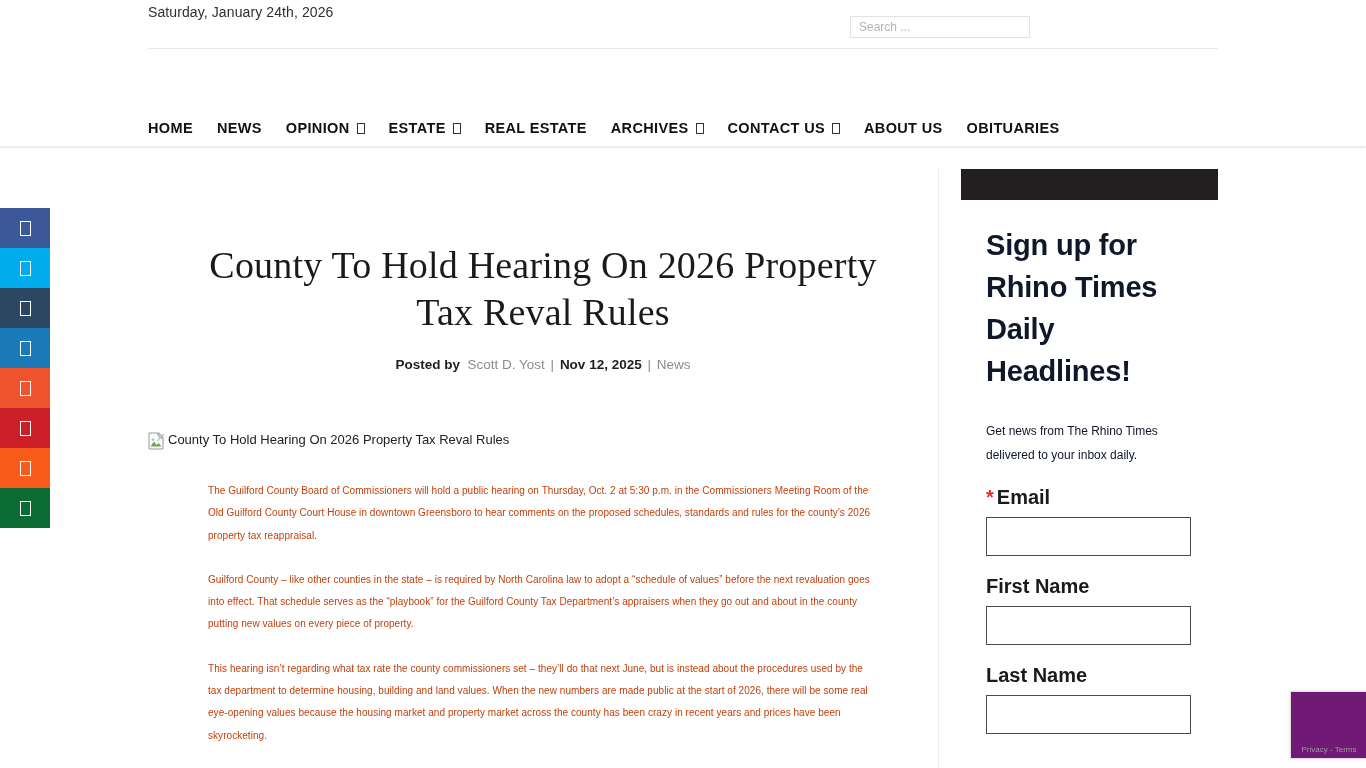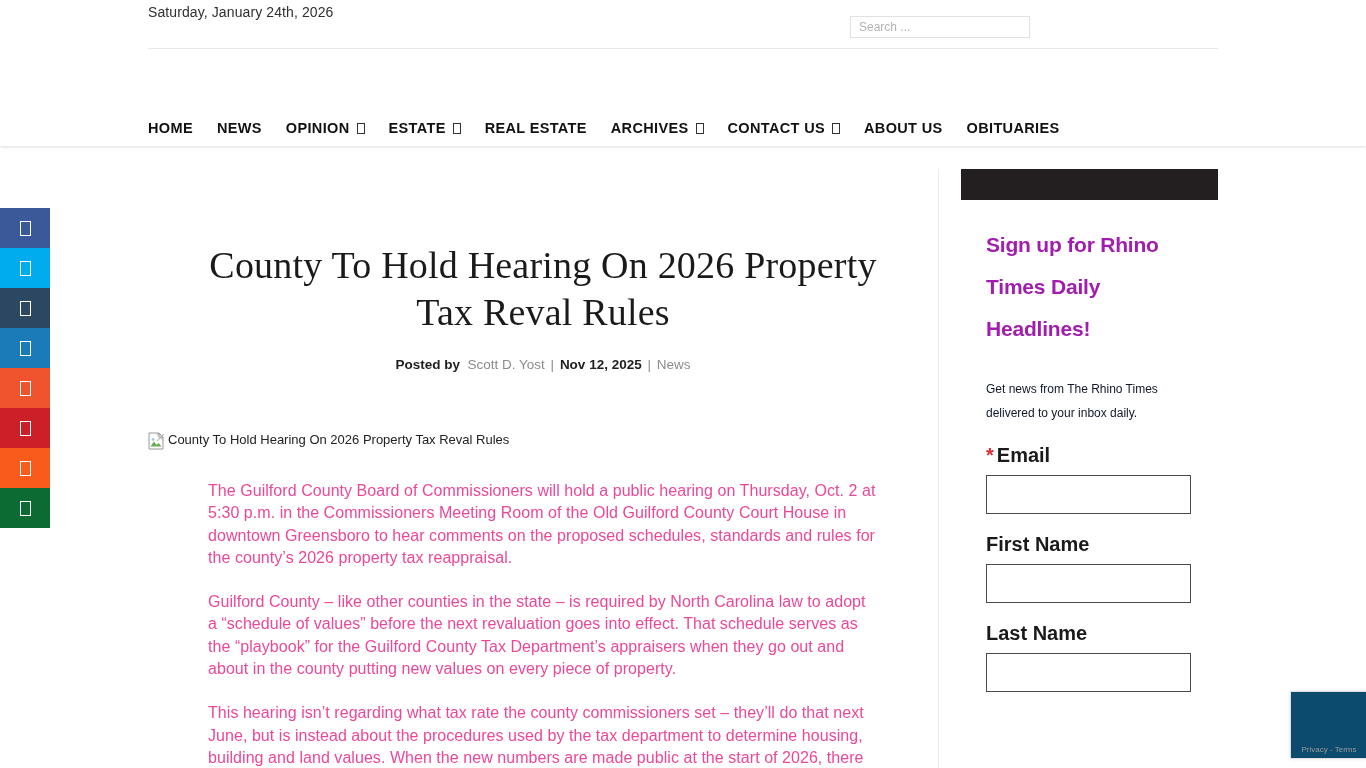--- a/index.html
+++ b/index.html
@@ -131,43 +131,43 @@
   }
   #broken-img-icon {
     width: 18px; height: 18px;
     margin-right: 2px;
     flex: 0 0 auto;
     position: relative; top: 1px;
   }
 
   #article-body { padding: 0 60px 0 60px; margin-top: 31px; }
   #article-body p {
-    font-size: 16px;
+    font-size: 10px;
     line-height: 22.3px;
-    color: #ec4899;
+    color: #c2410c;
     margin: 0 0 22px 0;
     letter-spacing: .05px;
   }
 
   
   #sidebar {
     position: absolute; left: 961px; top: 22px;
     width: 257px;
   }
   #sidebar-blackbar {
     width: 257px; height: 31px;
     background: #231f20;
   }
   #signup-heading {
     margin: 24px 0 0 25px;
     width: 210px;
-    font-size: 21px;
+    font-size: 29px;
     line-height: 42px;
     font-weight: bold;
-    color: #a21caf;
+    color: #0f172a;
     letter-spacing: -.2px;
   }
   #signup-desc {
     margin: 27px 0 0 25px;
     width: 200px;
     font-size: 12px;
     line-height: 24px;
     color: #0f172a;
   }
   .field-label {
@@ -186,21 +186,21 @@
     padding: 0 8px;
     font-family: "Liberation Sans", sans-serif;
     border-radius: 0;
     outline: none;
   }
 
   
   #recaptcha-badge {
     position: absolute; right: 0; top: 691px;
     width: 76px; height: 68px;
-    background: #0c4a6e;
+    background: #701a75;
     border: 1px solid #e0e0e0;
     border-right: none;
     box-shadow: 0 0 4px rgba(0,0,0,0.10);
     z-index: 30;
   }
   #recaptcha-links {
     position: absolute; bottom: 3px; left: 0;
     width: 76px; text-align: center;
     font-size: 8px; color: #9b9b9b;
     line-height: 10px;

